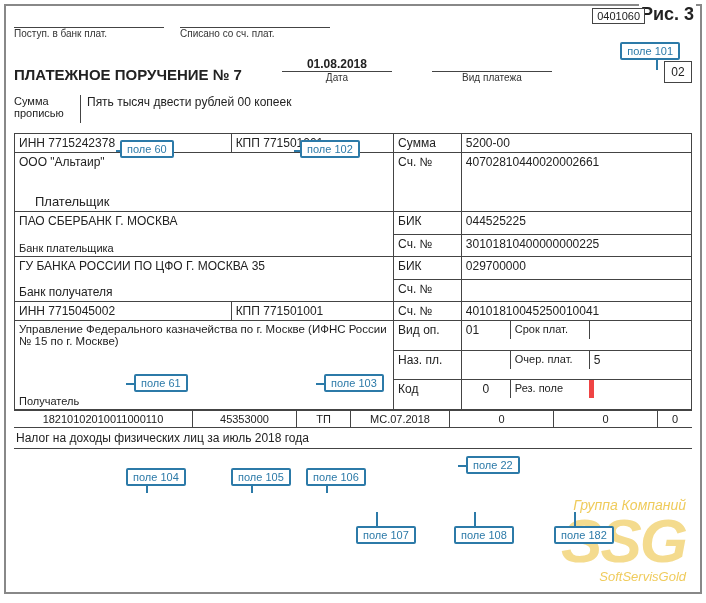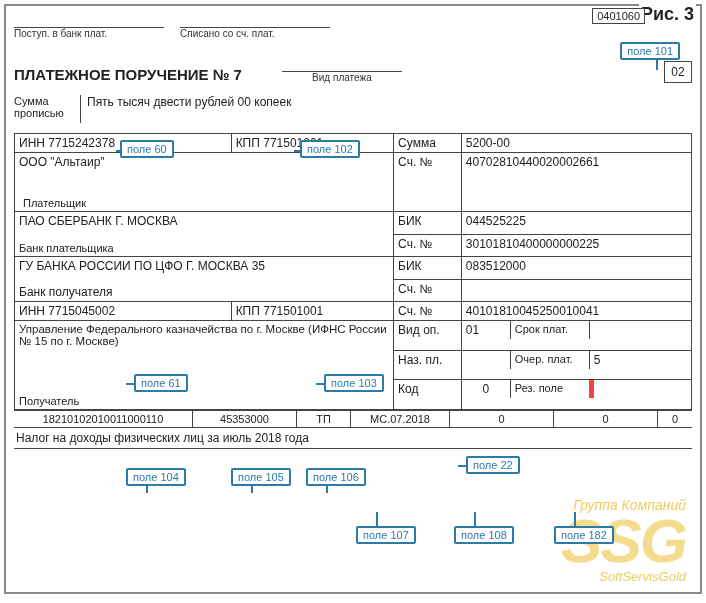--- a/index.html
+++ b/index.html
@@ -192,20 +192,24 @@
       <div class="top-sub">Поступ. в банк плат.</div>
     </div>
     <div>
       <div class="top-cell">&nbsp;</div>
       <div class="top-sub">Списано со сч. плат.</div>
     </div>
   </div>
 
   <div class="title-row">
     <div class="doc-title">ПЛАТЕЖНОЕ ПОРУЧЕНИЕ № 7</div>
+    <div class="date-col">
+      <div class="date-cell">01.08.2018</div>
+      <div class="small-label">Дата</div>
+    </div>
     <div class="vid-col">
       <div class="date-cell" style="min-width:120px">&nbsp;</div>
       <div class="small-label">Вид платежа</div>
     </div>
     <div class="box-02">02</div>
   </div>
 
   <div class="sum-words-row">
     <div class="sum-words-lbl">Сумма прописью</div>
     <div class="sum-words-val">Пять тысяч двести рублей 00 копеек</div>
@@ -223,21 +227,21 @@
         <span>КПП</span>
         <span>771501001</span>
       </td>
       <td style="width:10%">Сумма</td>
       <td>5200-00</td>
     </tr>
 
     <tr>
       <td colspan="2" rowspan="2" style="height:54px">
         <div>ООО "Альтаир"</div>
-        <div style="position:absolute;bottom:2px;left:8px;font-size:11px">Плательщик</div>
+        <div style="position:absolute;bottom:2px;left:20px;font-size:13px">Плательщик</div>
       </td>
       <td style="border-bottom:none">Сч. №</td>
       <td style="border-bottom:none">40702810440020002661</td>
     </tr>
     <tr>
       <td style="border-top:none">&nbsp;</td>
       <td style="border-top:none">&nbsp;</td>
     </tr>
 
     <tr>
@@ -252,21 +256,21 @@
       <td>Сч. №</td>
       <td>30101810400000000225</td>
     </tr>
 
     <tr>
       <td colspan="2" rowspan="2" style="height:40px">
         <div>ГУ БАНКА РОССИИ ПО ЦФО Г. МОСКВА 35</div>
         <div style="position:absolute;bottom:2px;left:4px;font-size:12px">Банк получателя</div>
       </td>
       <td>БИК</td>
-      <td>083512000</td>
+      <td>029700000</td>
     </tr>
     <tr>
       <td>Сч. №</td>
       <td></td>
     </tr>
 
     <tr>
       <td>
         <span>ИНН</span>
         <span>7715045002</span>

